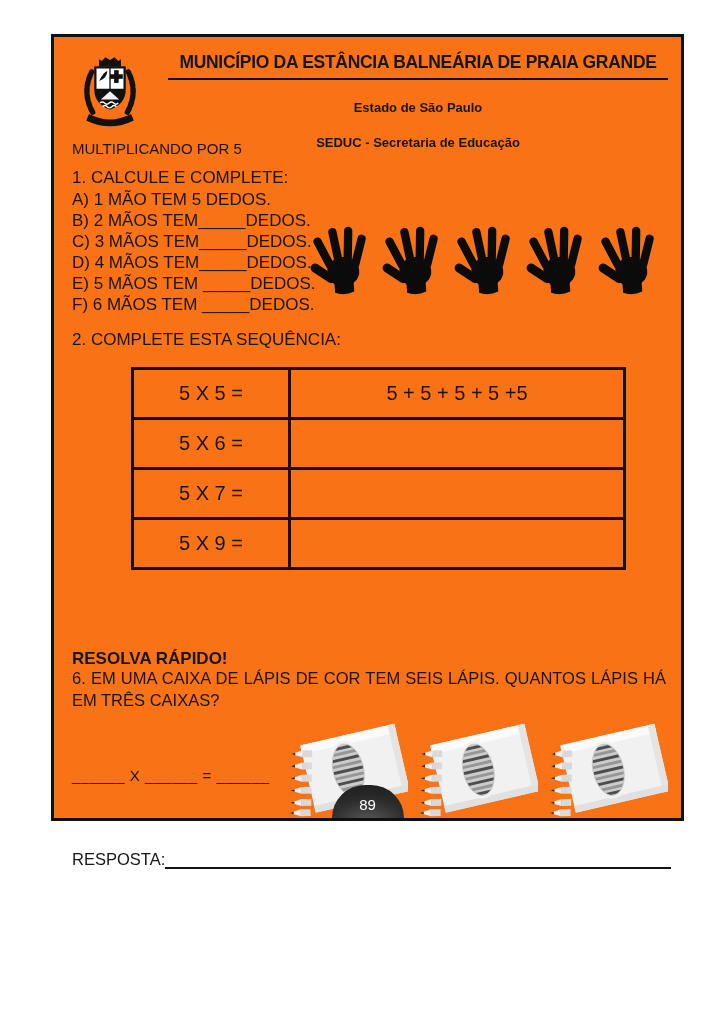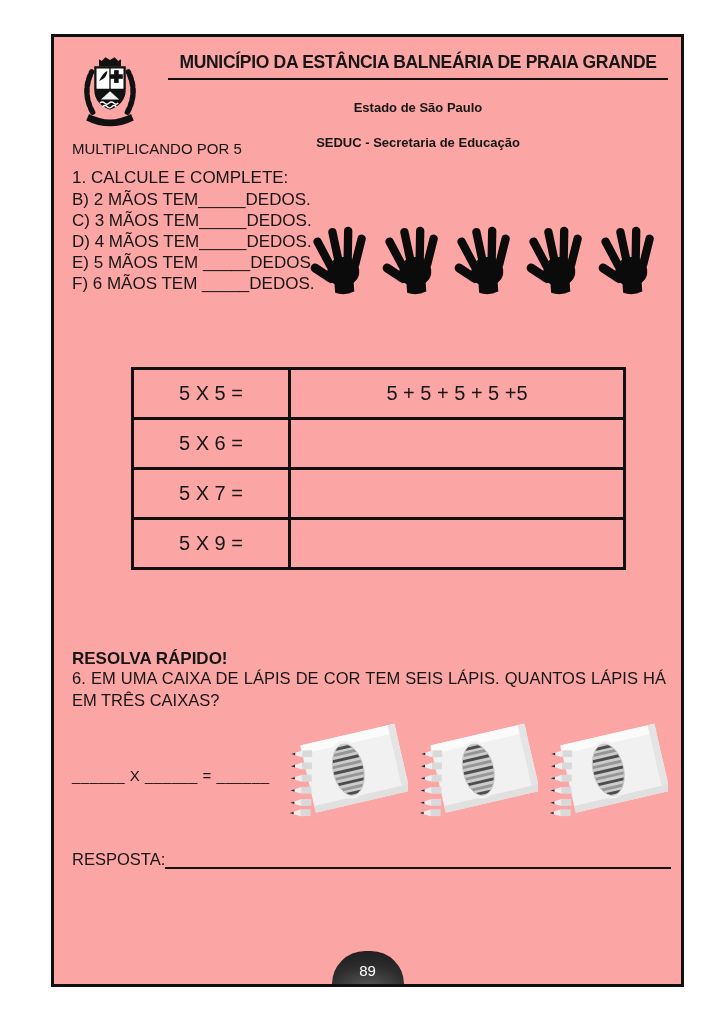--- a/index.html
+++ b/index.html
@@ -1,19 +1,19 @@
 <!DOCTYPE html>
 <html><head>
 <meta charset="utf-8">
 <style>
   * { margin:0; padding:0; box-sizing:border-box; }
   html,body { width:724px; height:1024px; background:#ffffff;
     font-family:"Liberation Sans","DejaVu Sans",sans-serif; color:#161616; }
-  .page { position:absolute; left:51px; top:34px; width:633px; height:953px;
-    border:3px solid #101010; background:#fca5a5; }
+  .page { position:absolute; left:51px; top:34px; width:633px; height:787px;
+    border:3px solid #101010; background:#f97316; }
   .abs { position:absolute; }
 
   
   .logo { left:24px; top:10px; width:64px; height:92px; }
   .hdr { left:114px; top:15px; width:500px; text-align:center; }
   .hdr-title { font-weight:bold; font-size:17.5px; letter-spacing:-0.3px;
     white-space:nowrap; padding-bottom:5px; border-bottom:2px solid #111; }
   .hdr-sub { font-weight:bold; font-size:13px; margin-top:20px; }
 
   
@@ -72,20 +72,21 @@
 
   <div class="abs hdr">
     <div class="hdr-title">MUNICÍPIO DA ESTÂNCIA BALNEÁRIA DE PRAIA GRANDE</div>
     <div class="hdr-sub">Estado de São Paulo</div>
     <div class="hdr-sub">SEDUC - Secretaria de Educação</div>
   </div>
 
   <div class="abs s1-title">MULTIPLICANDO POR 5</div>
   <div class="abs s1-instr">1. CALCULE E COMPLETE:</div>
   <div class="abs s1-list">
+    <div>A) 1 MÃO TEM 5 DEDOS.</div>
     <div>B) 2 MÃOS TEM_____DEDOS.</div>
     <div>C) 3 MÃOS TEM_____DEDOS.</div>
     <div>D) 4 MÃOS TEM_____DEDOS.</div>
     <div>E) 5 MÃOS TEM _____DEDOS.</div>
     <div>F) 6 MÃOS TEM _____DEDOS.</div>
   </div>
 
   <div class="abs hands">
     <svg viewBox="0 0 100 115">
         <g fill="#0b0b0b" transform="rotate(-4 50 62)">
@@ -137,20 +138,21 @@
           <rect x="-6.5" y="-54" width="13" height="62" rx="6.5" transform="translate(45 60) rotate(-8)"></rect>
           <rect x="-6.5" y="-54" width="13" height="62" rx="6.5" transform="translate(59 60) rotate(5)"></rect>
           <rect x="-6.5" y="-46" width="13" height="54" rx="6.5" transform="translate(71 64) rotate(18)"></rect>
           <rect x="-7" y="-38" width="14" height="44" rx="7" transform="translate(32 86) rotate(-52)"></rect>
           <ellipse cx="51" cy="76" rx="25" ry="23"></ellipse>
           <path d="M36,88 h30 v20 q-15,6 -30,0 z"></path>
         </g>
       </svg>
   </div>
 
+  <div class="abs s2-instr">2. COMPLETE ESTA SEQUÊNCIA:</div>
   <table class="abs seq-table">
     <tbody>
         <tr>
       <td class="c1">5 X 5 =</td>
       <td class="c2">5 + 5 + 5 + 5 +5</td>
     </tr>
     <tr>
       <td class="c1">5 X 6 =</td>
       <td class="c2"></td>
     </tr>

